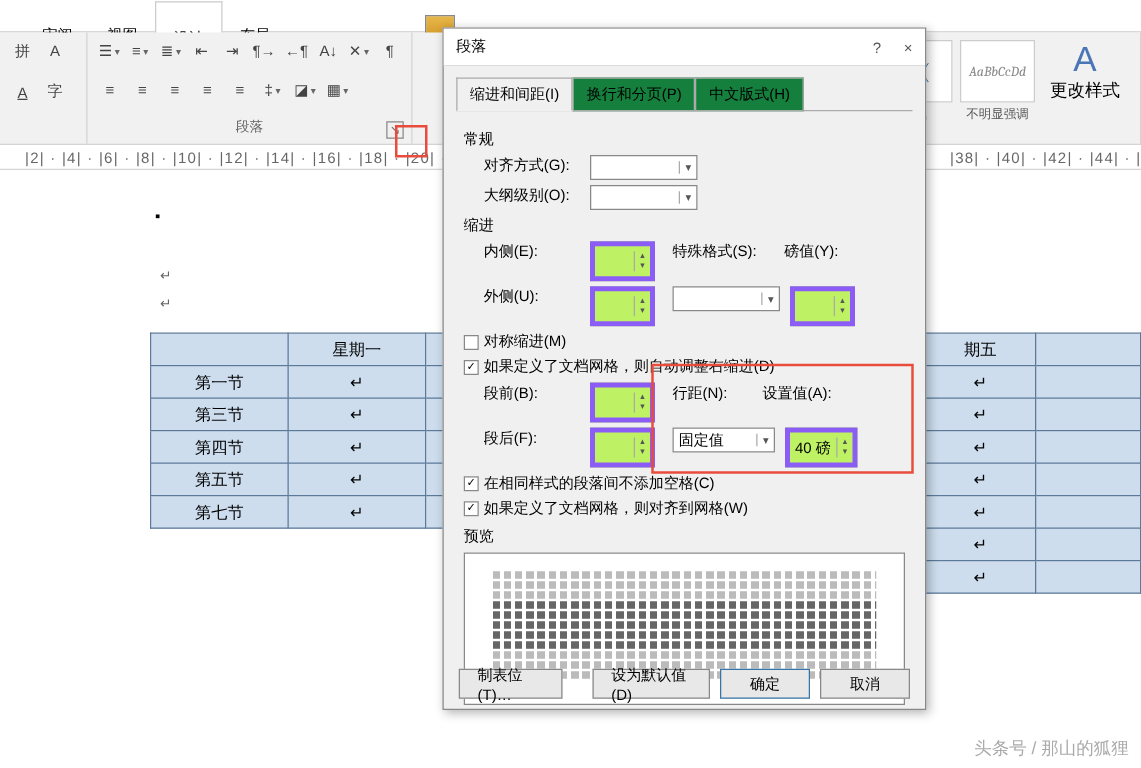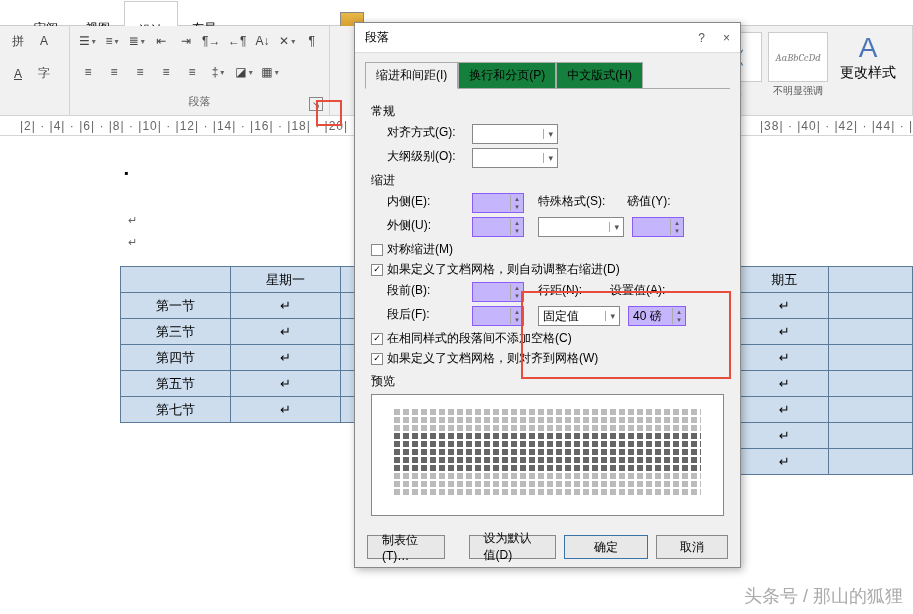--- a/index.html
+++ b/index.html
@@ -30,33 +30,33 @@
 .dlg-title-btns{display:flex;gap:18px;font-size:14px;color:#555}
 .dlg-tabs{display:flex;padding:8px 10px 0 10px;gap:0}
 .dlg-tab{padding:4px 10px;border:1px solid #aaa;background:#15803d;position:relative;top:1px}
 .dlg-tab.active{background:#f0f0f0;border-bottom:1px solid #f0f0f0;z-index:2}
 .dlg-body{padding:8px 16px}
 .section-label{margin:6px 0 4px 0}
 .form-row{display:flex;align-items:flex-start;margin:4px 16px;gap:1px}
 .form-row .flabel{width:84px}
 .sel{height:20px;border:1px solid #888;background:#fff;display:inline-flex;align-items:center;justify-content:space-between;padding:0 4px}
 .sel .ar{font-size:9px;color:#555;border-left:1px solid #aaa;padding-left:4px;margin-left:4px}
-.spin{height:20px;width:52px;border:1px solid #8b5cf6;background:#c4b5fd;display:inline-flex;align-items:center;justify-content:space-between;padding-left:4px}
+.spin{height:32px;width:52px;border:4px solid #8b5cf6;background:#bef264;display:inline-flex;align-items:center;justify-content:space-between;padding-left:4px}
 .spinbtns{display:flex;flex-direction:column;border-left:1px solid #aaa}
 .spinbtns span{font-size:7px;line-height:8px;width:12px;text-align:center;color:#555}
 .chk{display:flex;align-items:center;gap:4px;margin:3px 0}
 .chk .box{width:12px;height:12px;border:1px solid #888;background:#fff;display:inline-flex;align-items:center;justify-content:center;font-size:9px;line-height:9px}
 .preview{border:1px solid #888;background:#fff;height:122px;margin-top:4px;padding:12px;overflow:hidden}
 .pv-line{height:6px;margin:2px 10px;background:repeating-linear-gradient(90deg,#bbb 0 6px,#fff 6px 9px)}
 .pv-line.mid{background:repeating-linear-gradient(90deg,#666 0 6px,#fff 6px 9px)}
 .dlg-buttons{position:absolute;bottom:8px;left:0;right:0;display:flex;justify-content:space-between;padding:0 12px;gap:8px}
 .btn{height:24px;padding:0 14px;border:1px solid #888;background:#e8e8e8;display:inline-flex;align-items:center;justify-content:center}
 .btn.primary{border:1px solid #3874a8}
 .red-highlight{position:absolute;border:2px solid #e74c3c;pointer-events:none}
-.watermark{position:absolute;bottom:6px;right:10px;font-size:18px;color:#aaa;font-weight:500}
+.watermark{position:absolute;bottom:6px;right:10px;font-size:14px;color:#aaa;font-weight:500}
 .launch-hl{position:absolute;left:316px;top:100px;width:26px;height:26px;border:2px solid #e74c3c;z-index:5}
 .colorbox{width:24px;height:18px;border:1px solid #888;background:linear-gradient(#e8b84a,#d49a2a);display:inline-block;position:relative;top:12px;left:110px}
 </style>
 </head>
 <body>
 
 <div class="ribbon-tabs">
   <div class="ribbon-tab">审阅</div>
   <div class="ribbon-tab">视图</div>
   <div class="ribbon-tab active" style="background:#fff">设计</div>
@@ -358,19 +358,19 @@
   </div>
 
   <div class="red-highlight" style="left:166px;top:268px;width:210px;height:88px"></div>
 
   <div class="dlg-buttons">
     <div style="display:flex;gap:24px">
       <span class="btn">制表位(T)…</span>
       <span class="btn">设为默认值(D)</span>
     </div>
     <div style="display:flex;gap:8px">
-      <span class="btn primary" style="width:84px">确定</span>
+      <span class="btn primary" style="width:72px">确定</span>
       <span class="btn" style="width:72px">取消</span>
     </div>
   </div>
 </div>
 
 <div class="watermark">头条号 / 那山的狐狸</div>
 
 </body></html>

